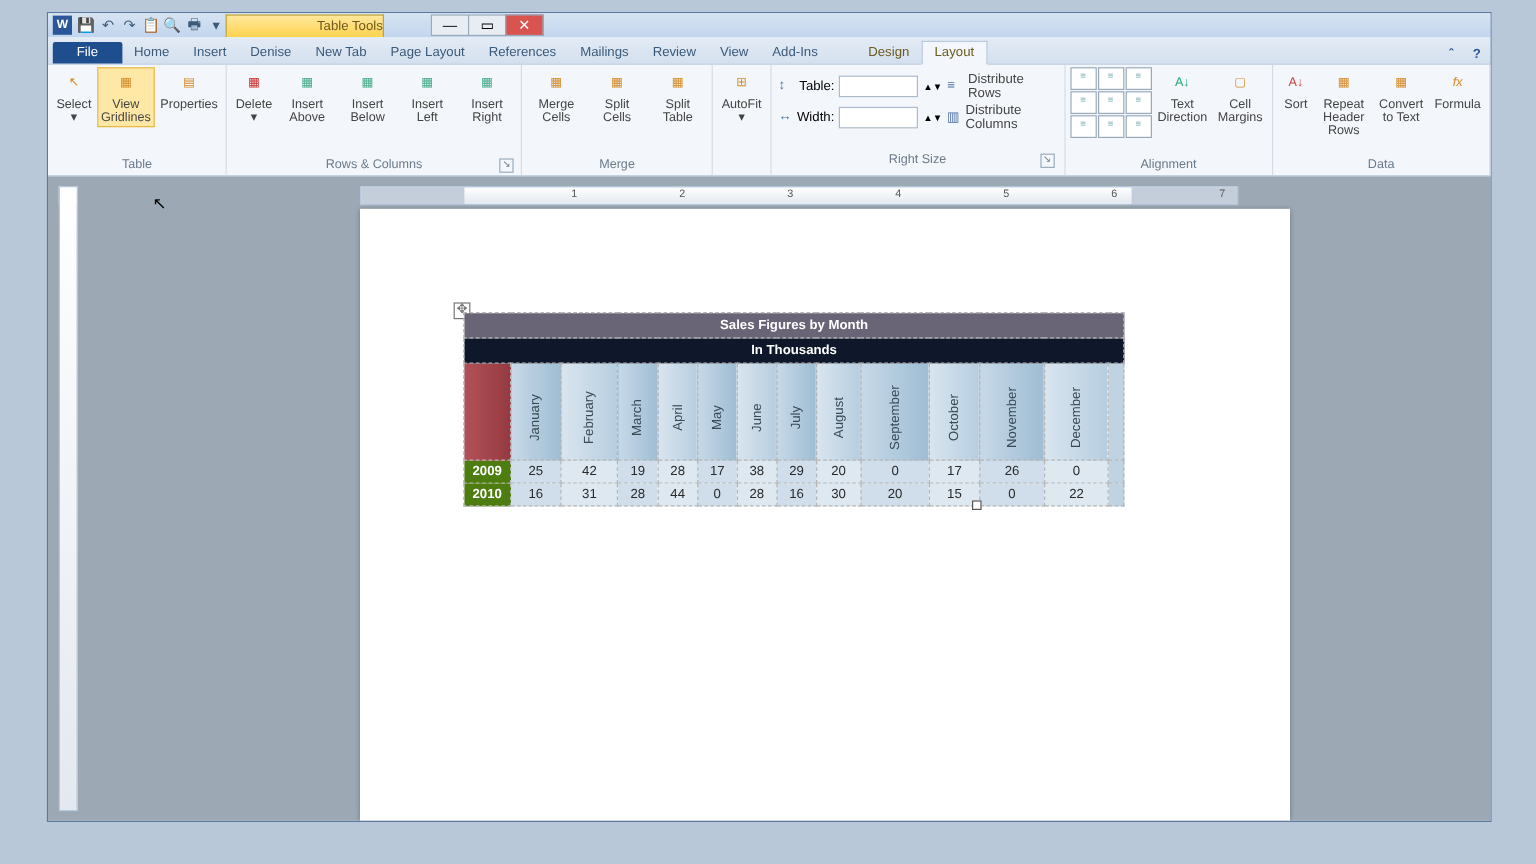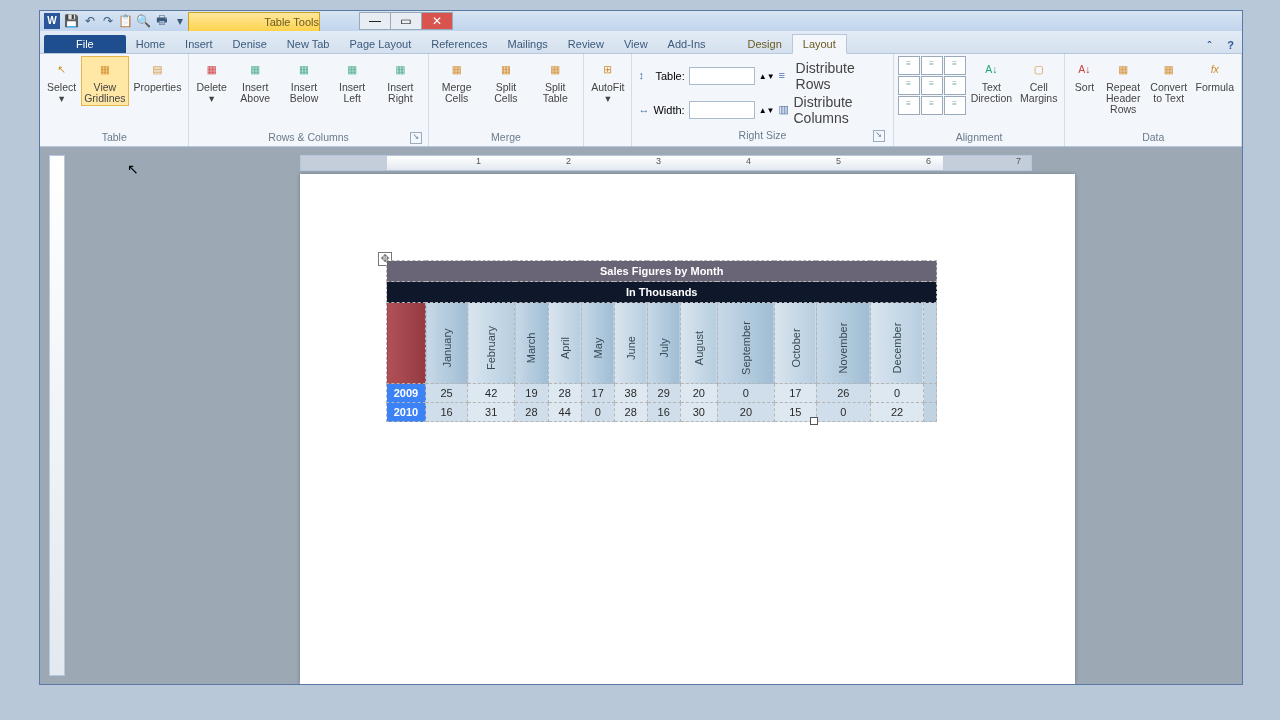--- a/index.html
+++ b/index.html
@@ -11,21 +11,21 @@
 .qat{display:flex;gap:2px;align-items:center}
 .qat div{width:16px;height:16px;display:flex;align-items:center;justify-content:center;color:#3b5a7a}
 .doctitle{flex:1;text-align:center;color:#4a6484}
 .ctx-tab-wrap{width:130px;text-align:right;background:linear-gradient(#ffe79c,#ffd34e);border:1px solid #c9a227;border-bottom:none;color:#6b5b1f;height:18px;line-height:18px;font-size:11px;margin-right:40px}
 .winbtns{display:flex}
 .winbtns div{width:30px;height:16px;border:1px solid #9ab;display:flex;align-items:center;justify-content:center;background:#e8edf3;margin-left:-1px}
 .winbtns .close{background:#d9544f;color:#fff}
 
 
 .tabrow{height:22px;background:linear-gradient(#e3ebf5,#d4e0ef);display:flex;align-items:flex-end;padding-left:4px;border-bottom:1px solid #b7c7dc}
-.tabrow .file{background:#1e4e8e;color:#fff;padding:3px 32px;border-radius:2px 2px 0 0}
+.tabrow .file{background:#1e4e8e;color:#fff;padding:3px 20px;border-radius:2px 2px 0 0}
 .tabrow .tab{padding:3px 10px;color:#3b5a7a;cursor:default}
 .tabrow .tab.ctx{color:#6b5b1f}
 .tabrow .tab.active{background:#f3f6fa;border:1px solid #b7c7dc;border-bottom:1px solid #f3f6fa;margin-bottom:-1px}
 .tabrow .spacer{flex:1}
 .tabrow .help{padding:2px 8px;color:#2b579a;font-weight:bold}
 
 
 .ribbon{height:92px;background:#f3f6fa;border-bottom:1px solid #b7c7dc;display:flex}
 .group{border-right:1px solid #d4dce8;display:flex;flex-direction:column;justify-content:space-between;padding:2px 4px 0}
 .group-row{display:flex;align-items:flex-start;gap:2px}
@@ -33,42 +33,42 @@
 .btn.sel{background:#ffe8a6;border:1px solid #e6b84c;padding:1px 2px}
 .btn .ic{width:24px;height:22px;display:flex;align-items:center;justify-content:center;margin-bottom:2px;color:#d48b2a}
 .btn .lbl{max-width:48px}
 .group-label{text-align:center;font-size:10.5px;color:#6b7b8c;height:16px;line-height:14px;position:relative}
 .group-label .dlg{position:absolute;right:2px;top:2px;width:10px;height:10px;border:1px solid #9aacc0;font-size:8px;line-height:8px;color:#6b7b8c}
 
 .cellsize{padding:4px 6px}
 .cs-row{display:flex;align-items:center;gap:4px;margin:2px 0}
 .cs-row .miniic{width:14px;height:14px;color:#4a6fa5}
 .cs-row input{width:60px;height:16px;border:1px solid #abc;font-size:10px;padding:0 2px}
-.cs-row .dist{font-size:14px;color:#444}
+.cs-row .dist{font-size:11px;color:#444}
 
 .align-grid{display:grid;grid-template-columns:repeat(3,22px);grid-template-rows:repeat(3,19px);gap:1px}
 .align-grid div{border:1px solid #9ab;background:#fff;font-size:8px;text-align:center;color:#7aa;padding-top:2px}
 
 
 .workspace{flex:1;background:#9ca9b5;position:relative;overflow:hidden}
 .hruler{position:absolute;left:260px;top:8px;right:210px;height:14px;background:linear-gradient(#fff,#e3e9f0);border:1px solid #b7c7dc}
 .vruler{position:absolute;left:9px;top:8px;width:14px;bottom:8px;background:linear-gradient(#fff,#e3e9f0);border:1px solid #b7c7dc}
 .rcorner{position:absolute;left:9px;top:8px;width:14px;height:14px;background:#e8edf3;border:1px solid #b7c7dc;font-size:9px;text-align:center}
 .page{position:absolute;left:260px;top:27px;width:775px;bottom:0;background:#fff;box-shadow:0 0 4px rgba(0,0,0,.3)}
 .cursor{position:absolute;left:87px;top:14px;font-size:14px;color:#000}
 
 
 .doc-table{position:absolute;left:86px;top:86px;border-collapse:collapse;font-size:11px;color:#2a2a2a}
 .doc-table td,.doc-table th{border:1px dashed #b5b5b5;text-align:center}
 .title-row td{background:#6a6576;color:#fff;font-weight:bold;height:18px}
 .sub-row td{background:#0f172a;color:#fff;font-weight:bold;height:18px}
 .month-cell{width:30px;height:78px;background:linear-gradient(to right,#c7d9e8,#9fbdd4);vertical-align:bottom}
 .month-cell.alt{background:linear-gradient(to right,#d9e5ef,#b7cee0)}
 .month-cell span{display:block;transform:rotate(-90deg);transform-origin:center;white-space:nowrap;font-size:11px;color:#394a55;margin-bottom:28px}
-.yearcell{background:#3b82f6;color:#fff;font-weight:bold;width:36px;height:16px}
+.yearcell{background:#4d7c0f;color:#fff;font-weight:bold;width:36px;height:16px}
 .redhdr{background:linear-gradient(to right,#b25057,#953a41);width:36px}
 .blank-tail{background:#bfd3e3;width:10px}
 .datacell{height:16px;background:#cfdeea}
 .datacell.alt{background:#dde8f1}
 .move-handle{position:absolute;left:78px;top:78px;width:12px;height:12px;border:1px solid #777;background:#fff;font-size:11px;line-height:10px;text-align:center;color:#777}
 .resize-handle{position:absolute;width:6px;height:6px;border:1px solid #555;background:#fff}
 
 .hruler .tick{position:absolute;top:0;font-size:9px;color:#555}
 .hruler .margin{position:absolute;top:0;bottom:0;background:#c4ceda}
 </style>

